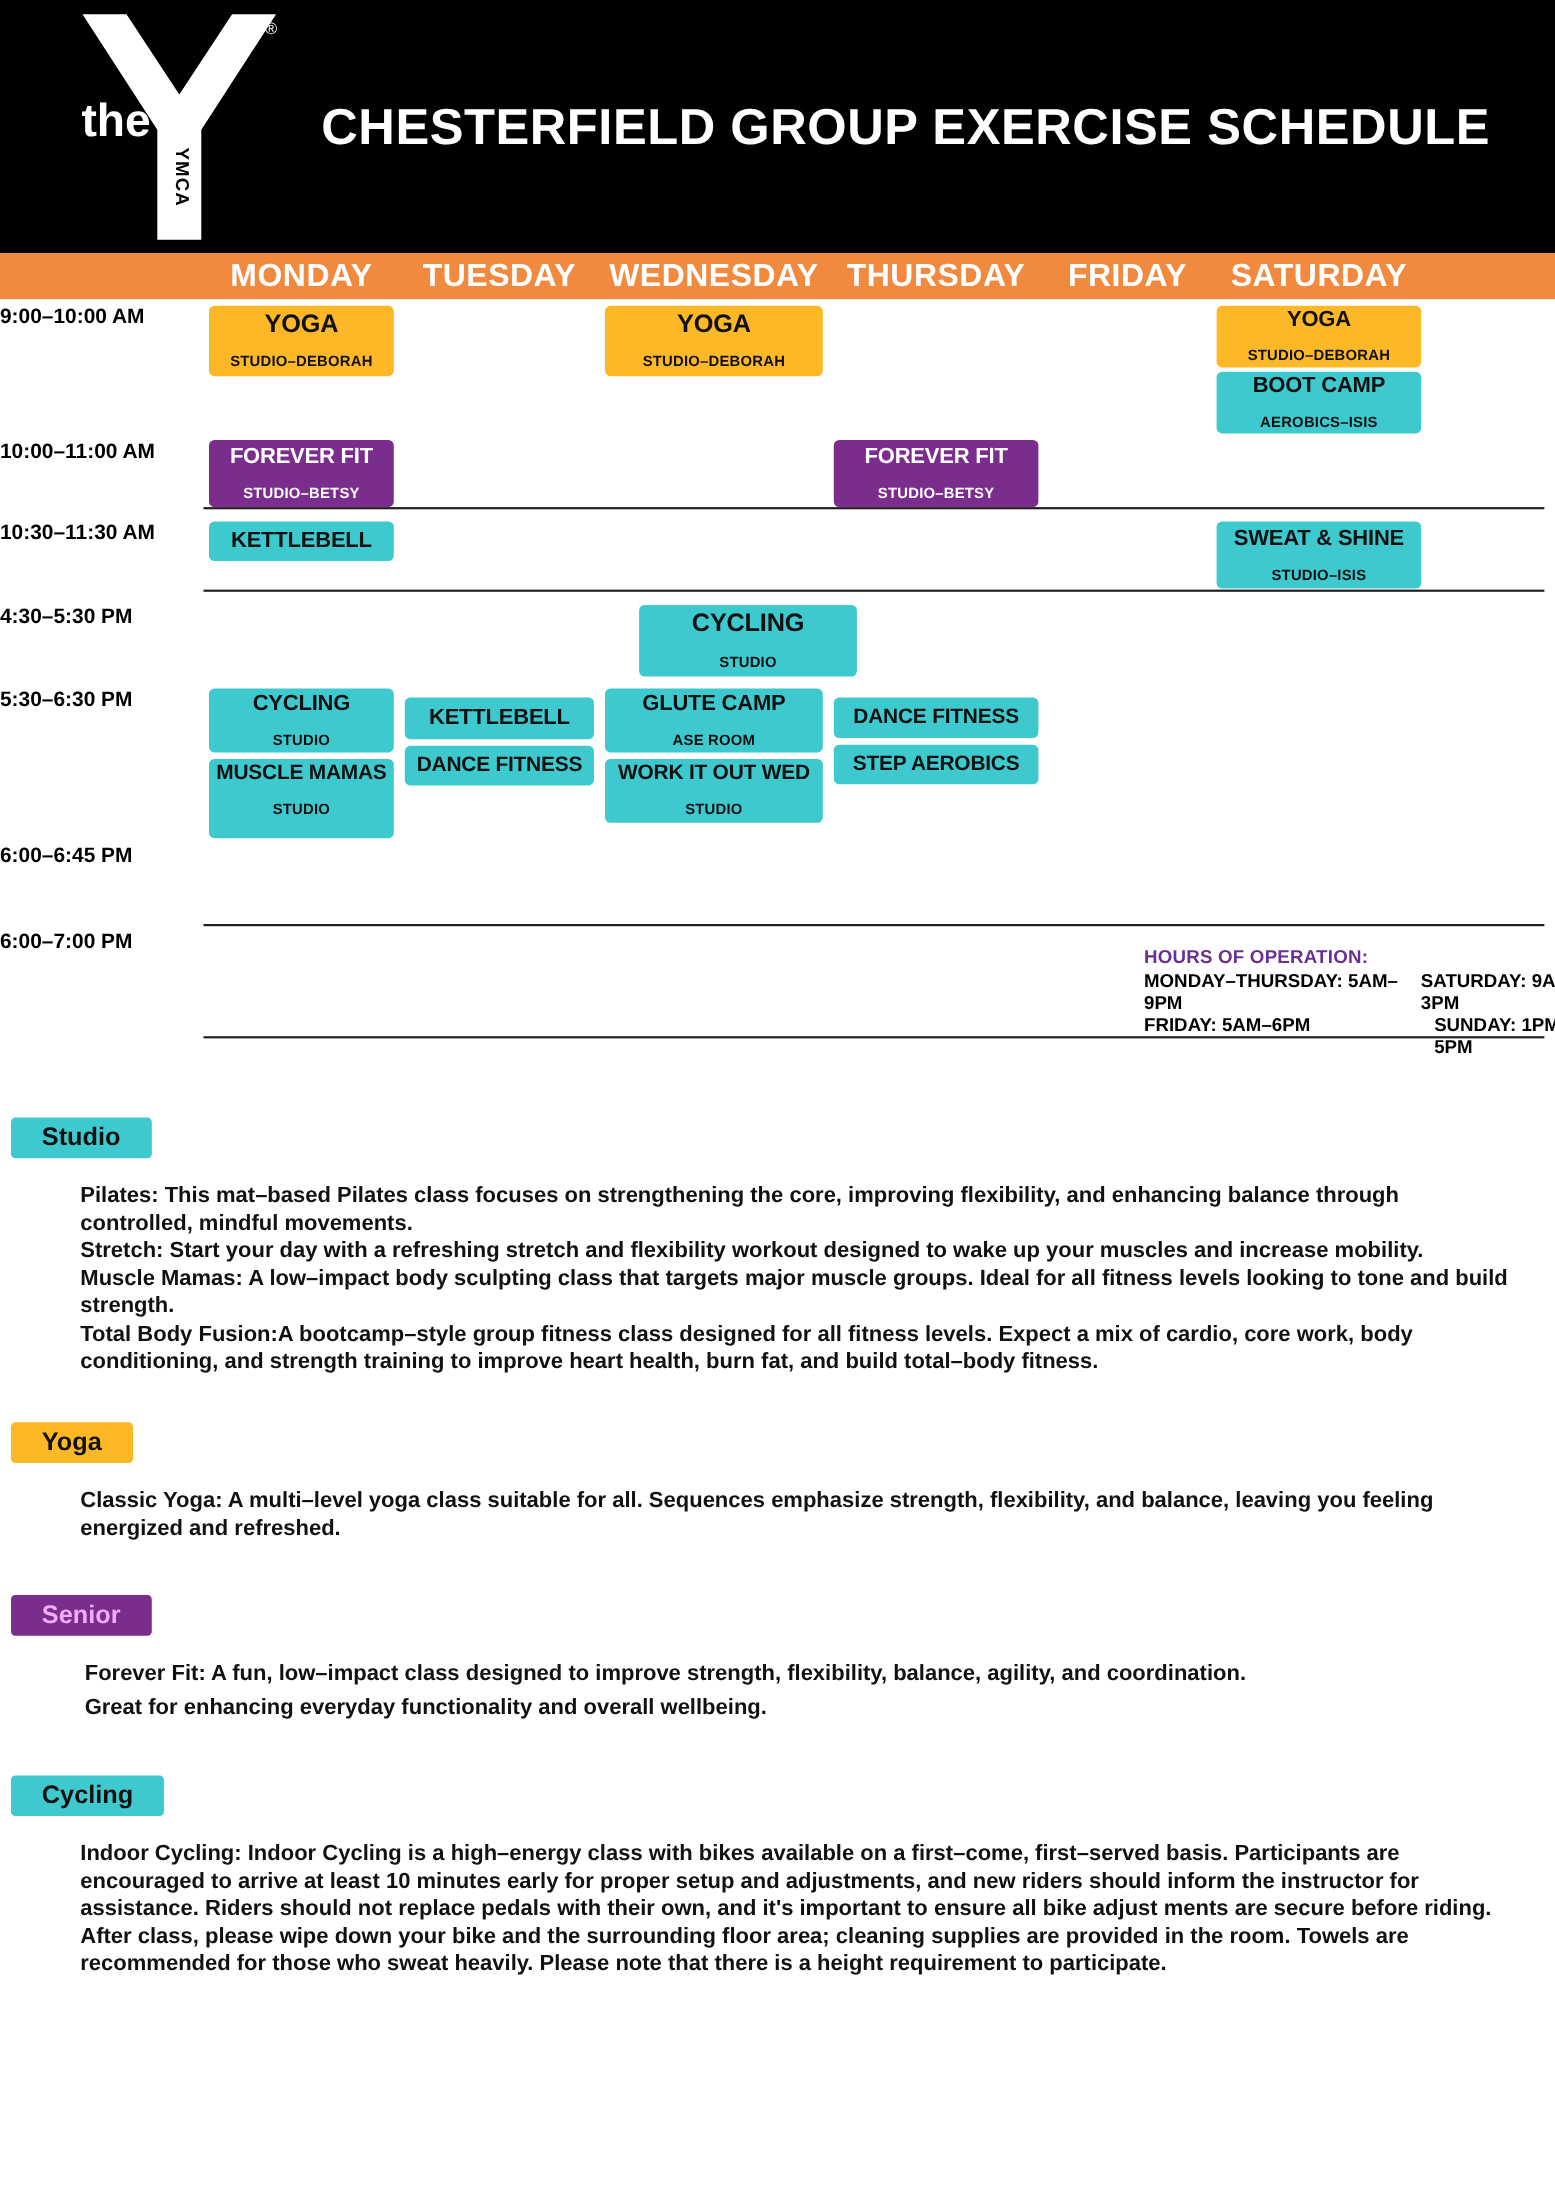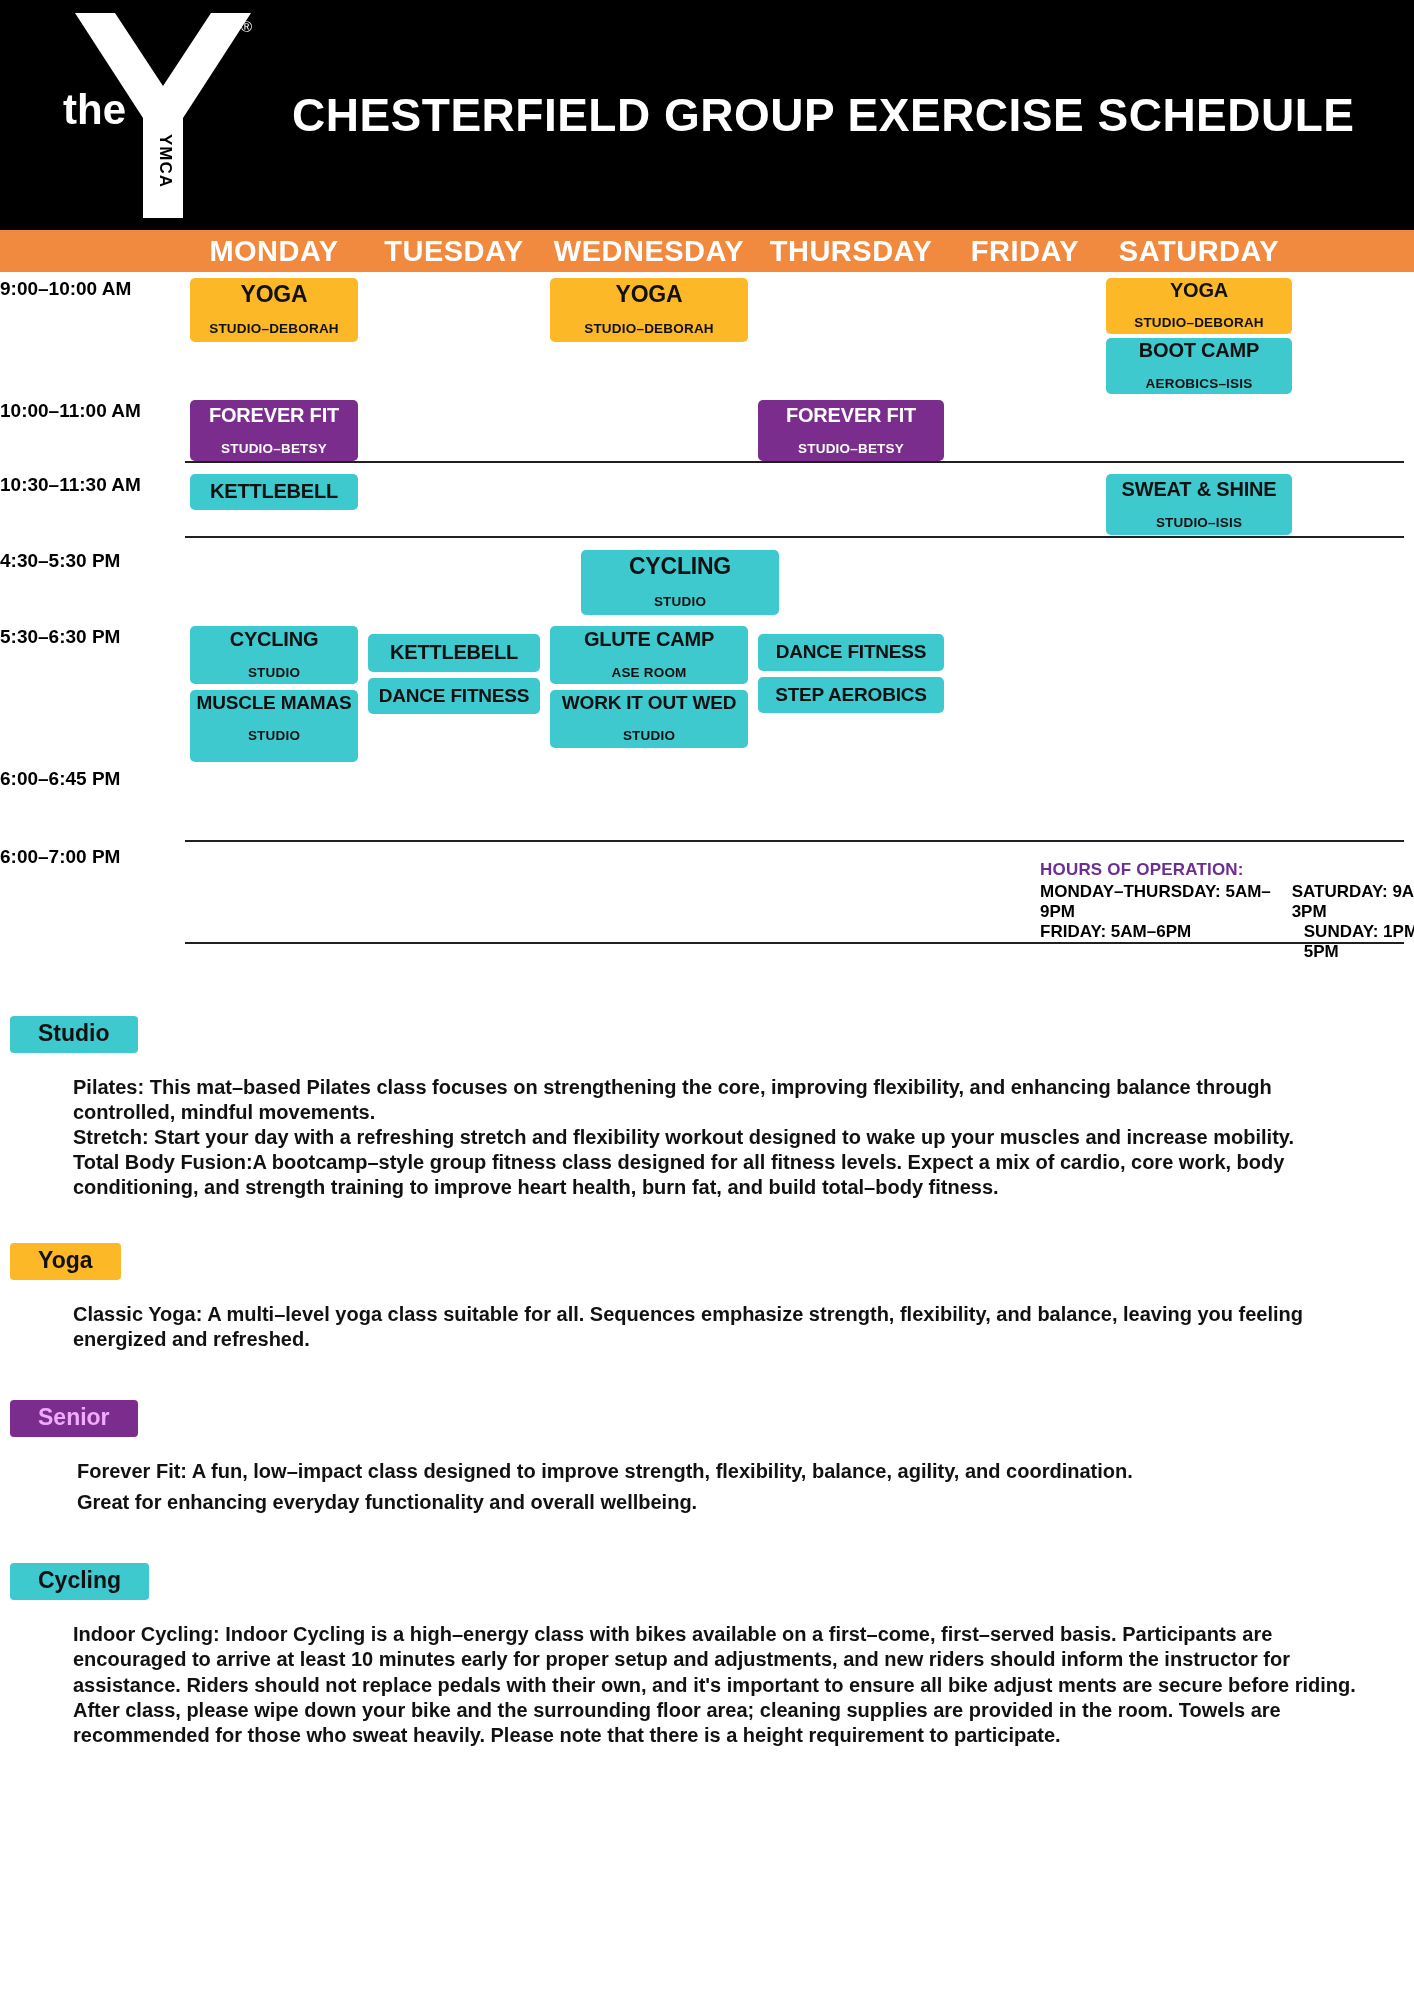--- a/index.html
+++ b/index.html
@@ -176,21 +176,21 @@
 </head>
 <body>
 
 <div class="page">
 
   <div class="header">
     <div class="logo">
       <svg width="215" height="215" viewBox="0 0 215 215" aria-hidden="true">
         <path d="M60 5 L108 78 L156 5 L196 5 L128 110 L128 210 L88 210 L88 110 L20 5 Z" fill="#ffffff"></path>
       </svg>
-      <div style="position:absolute;left:8px;top:78px;color:#fff;font-size:42px;font-weight:bold;">the</div>
+      <div style="position:absolute;left:19px;top:78px;color:#fff;font-size:42px;font-weight:bold;">the</div>
       <div style="position:absolute;left:120px;top:126px;color:#000;font-size:17px;font-weight:bold;letter-spacing:1px;transform:rotate(90deg);transform-origin:left top;">YMCA</div>
       <div style="position:absolute;left:186px;top:10px;color:#fff;font-size:15px;">®</div>
     </div>
     <div class="header-title">CHESTERFIELD GROUP EXERCISE SCHEDULE</div>
   </div>
 
   <div class="daybar">
     <div class="day d1">MONDAY</div>
     <div class="day d2">TUESDAY</div>
     <div class="day d3">WEDNESDAY</div>
@@ -366,20 +366,21 @@
 
   <div class="desc-wrap">
 
     <div class="sect">
       <div class="tagrow">
         <span class="tag teal">Studio</span>
       </div>
       <div class="sect-body">
         <p>Pilates: This mat–based Pilates class focuses on strengthening the core, improving flexibility, and enhancing balance through controlled, mindful movements.</p>
         <p>Stretch: Start your day with a refreshing stretch and flexibility workout designed to wake up your muscles and increase mobility.</p>
+        <p>Muscle Mamas: A low–impact body sculpting class that targets major muscle groups. Ideal for all fitness levels looking to tone and build strength.</p>
         <p>Total Body Fusion:A bootcamp–style group fitness class designed for all fitness levels. Expect a mix of cardio, core work, body conditioning, and strength training to improve heart health, burn fat, and build total–body fitness.</p>
       </div>
     </div>
 
     <div class="sect" style="margin-top:42px;">
       <div class="tagrow">
         <span class="tag yellow">Yoga</span>
       </div>
       <div class="sect-body">
         <p>Classic Yoga: A multi–level yoga class suitable for all. Sequences emphasize strength, flexibility, and balance, leaving you feeling energized and refreshed.</p>

